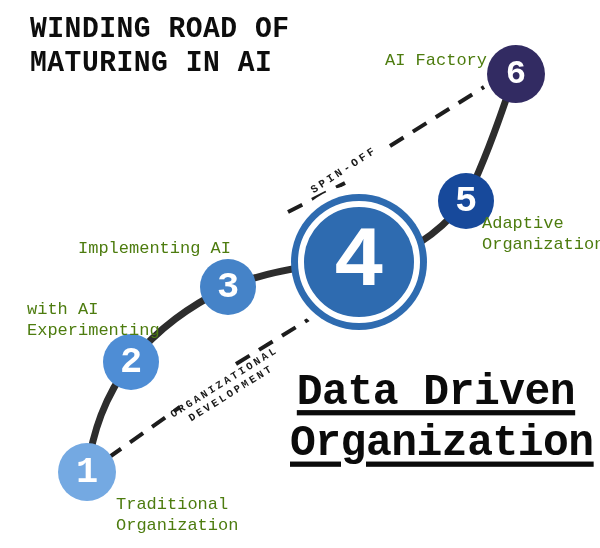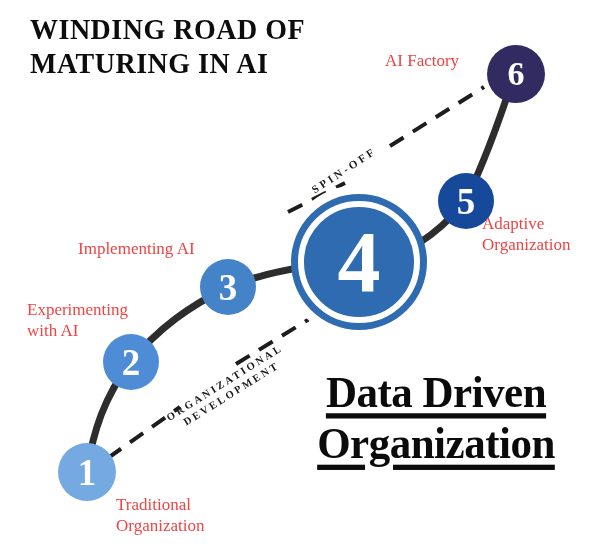--- a/index.html
+++ b/index.html
@@ -1,18 +1,18 @@
 <!DOCTYPE html>
 <html><head>
 <meta charset="utf-8">
 <style>
   html,body{margin:0;padding:0;background:#fff;}
   .stage{
     position:relative;width:600px;height:544px;overflow:hidden;
-    font-family:Liberation Serif, serif;
+    font-family:Liberation Mono, monospace;
   }
   
   .title{
     position:absolute;left:30px;top:12px;
     font-size:28px;font-weight:bold;line-height:32px;letter-spacing:.5px;
     color:#0d0d0d;transform:scaleY(1.07);transform-origin:top left;white-space:nowrap;
   }
   
   svg.lines{position:absolute;left:0;top:0;}
   
@@ -26,21 +26,21 @@
   .n3{left:200px;top:259px;width:56px;height:56px;font-size:37px;}
   .n5{left:438px;top:173px;width:56px;height:56px;font-size:37px;}
   .n6{left:487px;top:45px;width:58px;height:58px;font-size:34px;}
   .n4{left:291px;top:194px;width:136px;height:136px;font-size:86px;}
   .ring4{
     position:absolute;inset:7px;border:6px solid #fff;border-radius:50%;
   }
   .num{position:relative;line-height:1;}
   
   .label{
-    position:absolute;font-size:17px;line-height:21px;color:#ef4444;white-space:nowrap;
+    position:absolute;font-size:17px;line-height:21px;color:#4d7c0f;white-space:nowrap;
   }
   .lab-ai-factory{left:385px;top:50px;}
   .lab-implementing{left:78px;top:238px;text-align:center;}
   .lab-experimenting{left:27px;top:299px;}
   .lab-adaptive{left:482px;top:213px;}
   .lab-traditional{left:116px;top:494px;}
   
   .rotlab{
     position:absolute;color:#1a1a1a;font-weight:600;white-space:nowrap;text-align:center;
   }
@@ -112,22 +112,22 @@
   </div>
   <div class="node n6" style="background-color: rgb(50, 43, 98);">
     <span class="num">6</span>
   </div>
 
   <div class="label lab-ai-factory">AI Factory</div>
 
   <div class="label lab-implementing">Implementing AI</div>
 
   <div class="label lab-experimenting">
+    <div>with AI</div>
     <div>Experimenting</div>
-    <div>with AI</div>
   </div>
 
   <div class="label lab-adaptive">
     <div>Adaptive</div>
     <div>Organization</div>
   </div>
 
   <div class="label lab-traditional">
     <div>Traditional</div>
     <div>Organization</div>

